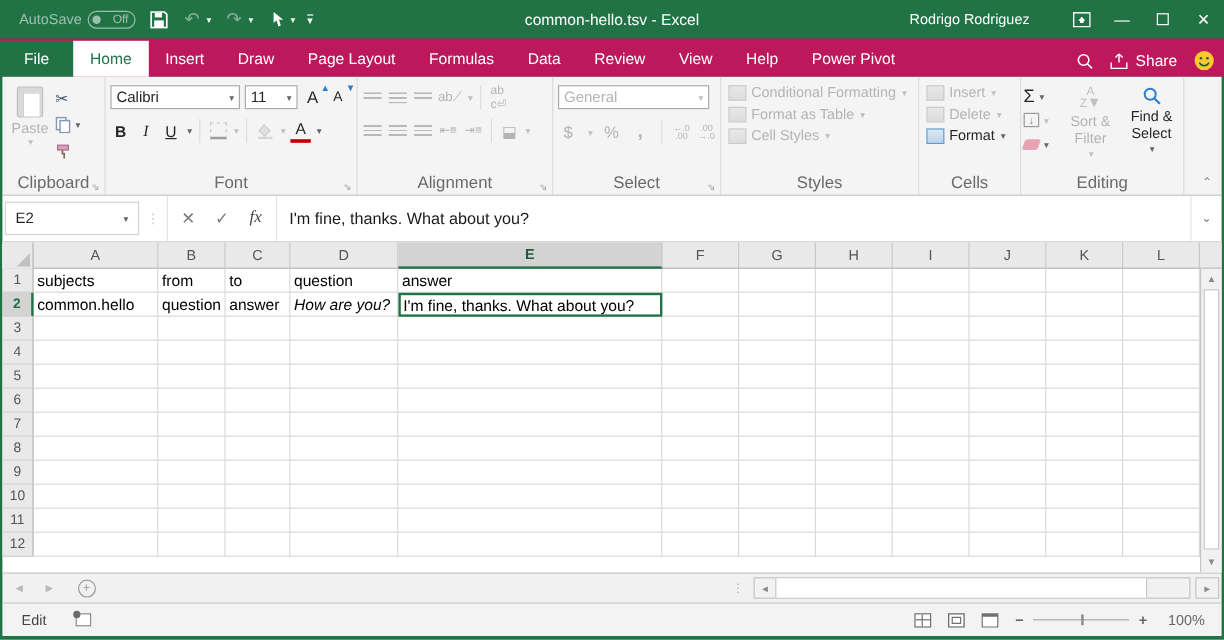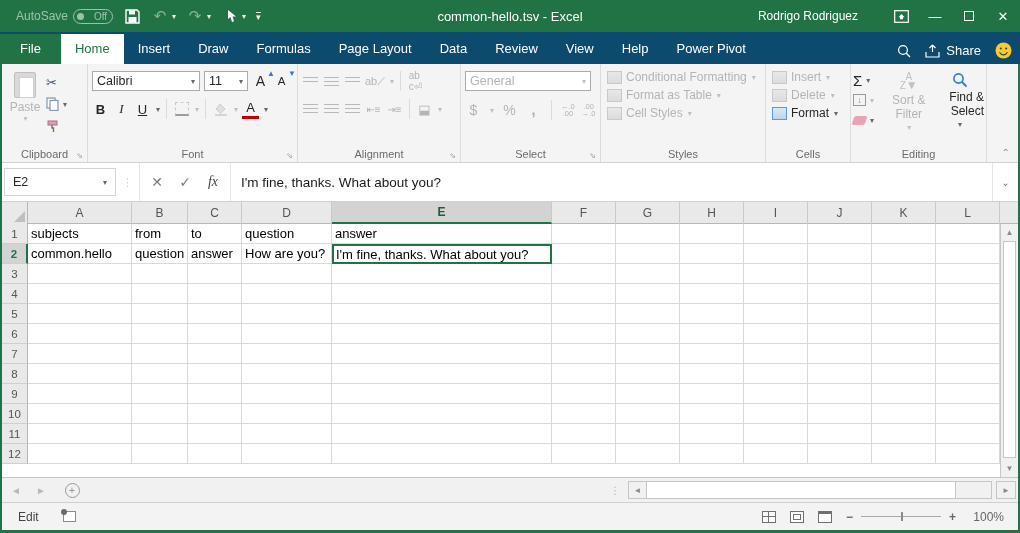--- a/index.html
+++ b/index.html
@@ -17,32 +17,32 @@
   .dim { opacity:.45; }
   .qat .chev { font-size:8px; opacity:.9; margin-left:-7px;}
   .qat-more { display:inline-block; font-size:9px; border-top:1px solid #fff; padding-top:1px; line-height:6px;}
   .tb-title { position:absolute; left:0; right:0; text-align:center; font-size:13px; pointer-events:none;}
   .tb-right { position:absolute; right:0; top:0; height:32px; display:flex; align-items:center; }
   .tb-user { font-size:12px; margin-right:26px; }
   .winbtn { width:34px; height:32px; display:flex; align-items:center; justify-content:center; font-size:13px; }
   .maxbox { width:10px; height:10px; border:1px solid #fff; display:inline-block;}
 
   
-  .tabrow { height:32px; background:#0c4a6e; display:flex; align-items:flex-end; color:#fff; position:relative; margin:0; }
+  .tabrow { height:32px; background:#be185d; display:flex; align-items:flex-end; color:#fff; position:relative; margin:0; }
   .rtab { padding:7px 14px 8px; font-size:13px; cursor:default; }
   .rtab.file { background:#217346; padding:7px 20px 8px; }
   .rtab.active { background:#fff; color:#217346; }
   .tabrow-right { position:absolute; right:8px; bottom:5px; display:flex; align-items:center; gap:14px; }
   .tellme { display:flex; align-items:center; gap:7px; font-size:13px; }
   .share { display:flex; align-items:center; gap:6px; font-size:13px; }
 
   
   .ribbon { height:99px; background:#f4f4f4; border-bottom:1px solid #d2d2d2; display:flex; position:relative; }
   .rgroup { position:relative; border-right:1px solid #dcdcdc; padding:4px 2px 18px; }
-  .rg-label { position:absolute; bottom:2px; left:0; right:0; text-align:center; font-size:11px; color:#6a6a6a; }
+  .rg-label { position:absolute; bottom:2px; left:0; right:0; text-align:center; font-size:14px; color:#6a6a6a; }
   .rg-launcher { position:absolute; bottom:2px; right:4px; font-size:8px; color:#9a9a9a; }
   .gray { color:#b4b4b4 !important; }
   .grayicon { filter:grayscale(1); opacity:.45; }
 
   
   .g-clip { width:86px; display:flex; }
   .paste-big { width:42px; display:flex; flex-direction:column; align-items:center; padding-top:4px; color:#b4b4b4; }
   .clip-icon { width:22px; height:26px; background:#d9d9d9; border:1px solid #c0c0c0; border-radius:2px; position:relative; }
   .clip-icon:before { content:""; position:absolute; left:4px; top:4px; width:13px; height:19px; background:#fff; border:1px solid #cfcfcf; }
   .clip-col { display:flex; flex-direction:column; gap:6px; padding-top:6px; }
@@ -185,22 +185,22 @@
       </span>
     <span class="winbtn">✕</span>
   </div>
 </div>
 
 <div class="tabrow">
   <div class="rtab file">File</div>
   <div class="rtab active">Home</div>
   <div class="rtab">Insert</div>
   <div class="rtab">Draw</div>
+  <div class="rtab">Page Layout</div>
   <div class="rtab">Formulas</div>
-  <div class="rtab">Page Layout</div>
   <div class="rtab">Data</div>
   <div class="rtab">Review</div>
   <div class="rtab">View</div>
   <div class="rtab">Help</div>
   <div class="rtab">Power Pivot</div>
   <div class="tabrow-right">
     <div class="tellme">
       <span>
         <svg width="14" height="14" viewBox="0 0 14 14">
             <circle cx="6" cy="6" r="4.4" fill="none" stroke="#fff" stroke-width="1.3"></circle>
@@ -403,21 +403,21 @@
       <span class="smallbtn">
           <span class="eraser"></span>
           <span class="tinyarr">▾</span>
         </span>
     </div>
     <div class="bigvert gray">
       <span style="font-size:10px;line-height:9px;color:#c0c0c0;">A<br>Z<span style="font-size:12px;">▼</span></span>
       <span style="margin-top:3px;">Sort &amp; Filter</span>
       <span class="tinyarr g">▾</span>
     </div>
-    <div class="bigvert" style="color:#262626;text-align:right;">
+    <div class="bigvert" style="color:#262626;">
       <svg width="16" height="16" viewBox="0 0 16 16">
           <circle cx="6.5" cy="6.5" r="4.6" fill="none" stroke="#2b7cd3" stroke-width="1.6"></circle>
           <line x1="10" y1="10" x2="14.5" y2="14.5" stroke="#2b7cd3" stroke-width="1.8"></line>
         </svg>
       <span style="margin-top:2px;">Find &amp; Select</span>
       <span class="tinyarr">▾</span>
     </div>
     <span class="rg-label">Editing</span>
   </div>
 
@@ -469,21 +469,21 @@
         <div class="gcell" style="width: 64px;"></div>
         <div class="gcell" style="width: 64px;"></div>
         <div class="gcell" style="width: 64px;"></div>
         <div class="gcell" style="width: 64px;"></div>
       </div>
       <div class="grow">
         <div class="rhcell sel">2</div>
         <div class="gcell" style="width: 104px;">common.hello</div>
         <div class="gcell" style="width: 56px;">question</div>
         <div class="gcell" style="width: 54px;">answer</div>
-        <div class="gcell" style="width: 90px;">How are you?</div>
+        <div class="gcell" style="width: 90px; font-style: italic;">How are you?</div>
         <div class="gcell active" style="width: 220px;">I'm fine, thanks. What about you?</div>
         <div class="gcell" style="width: 64px;"></div>
         <div class="gcell" style="width: 64px;"></div>
         <div class="gcell" style="width: 64px;"></div>
         <div class="gcell" style="width: 64px;"></div>
         <div class="gcell" style="width: 64px;"></div>
         <div class="gcell" style="width: 64px;"></div>
         <div class="gcell" style="width: 64px;"></div>
       </div>
       <div class="grow">

